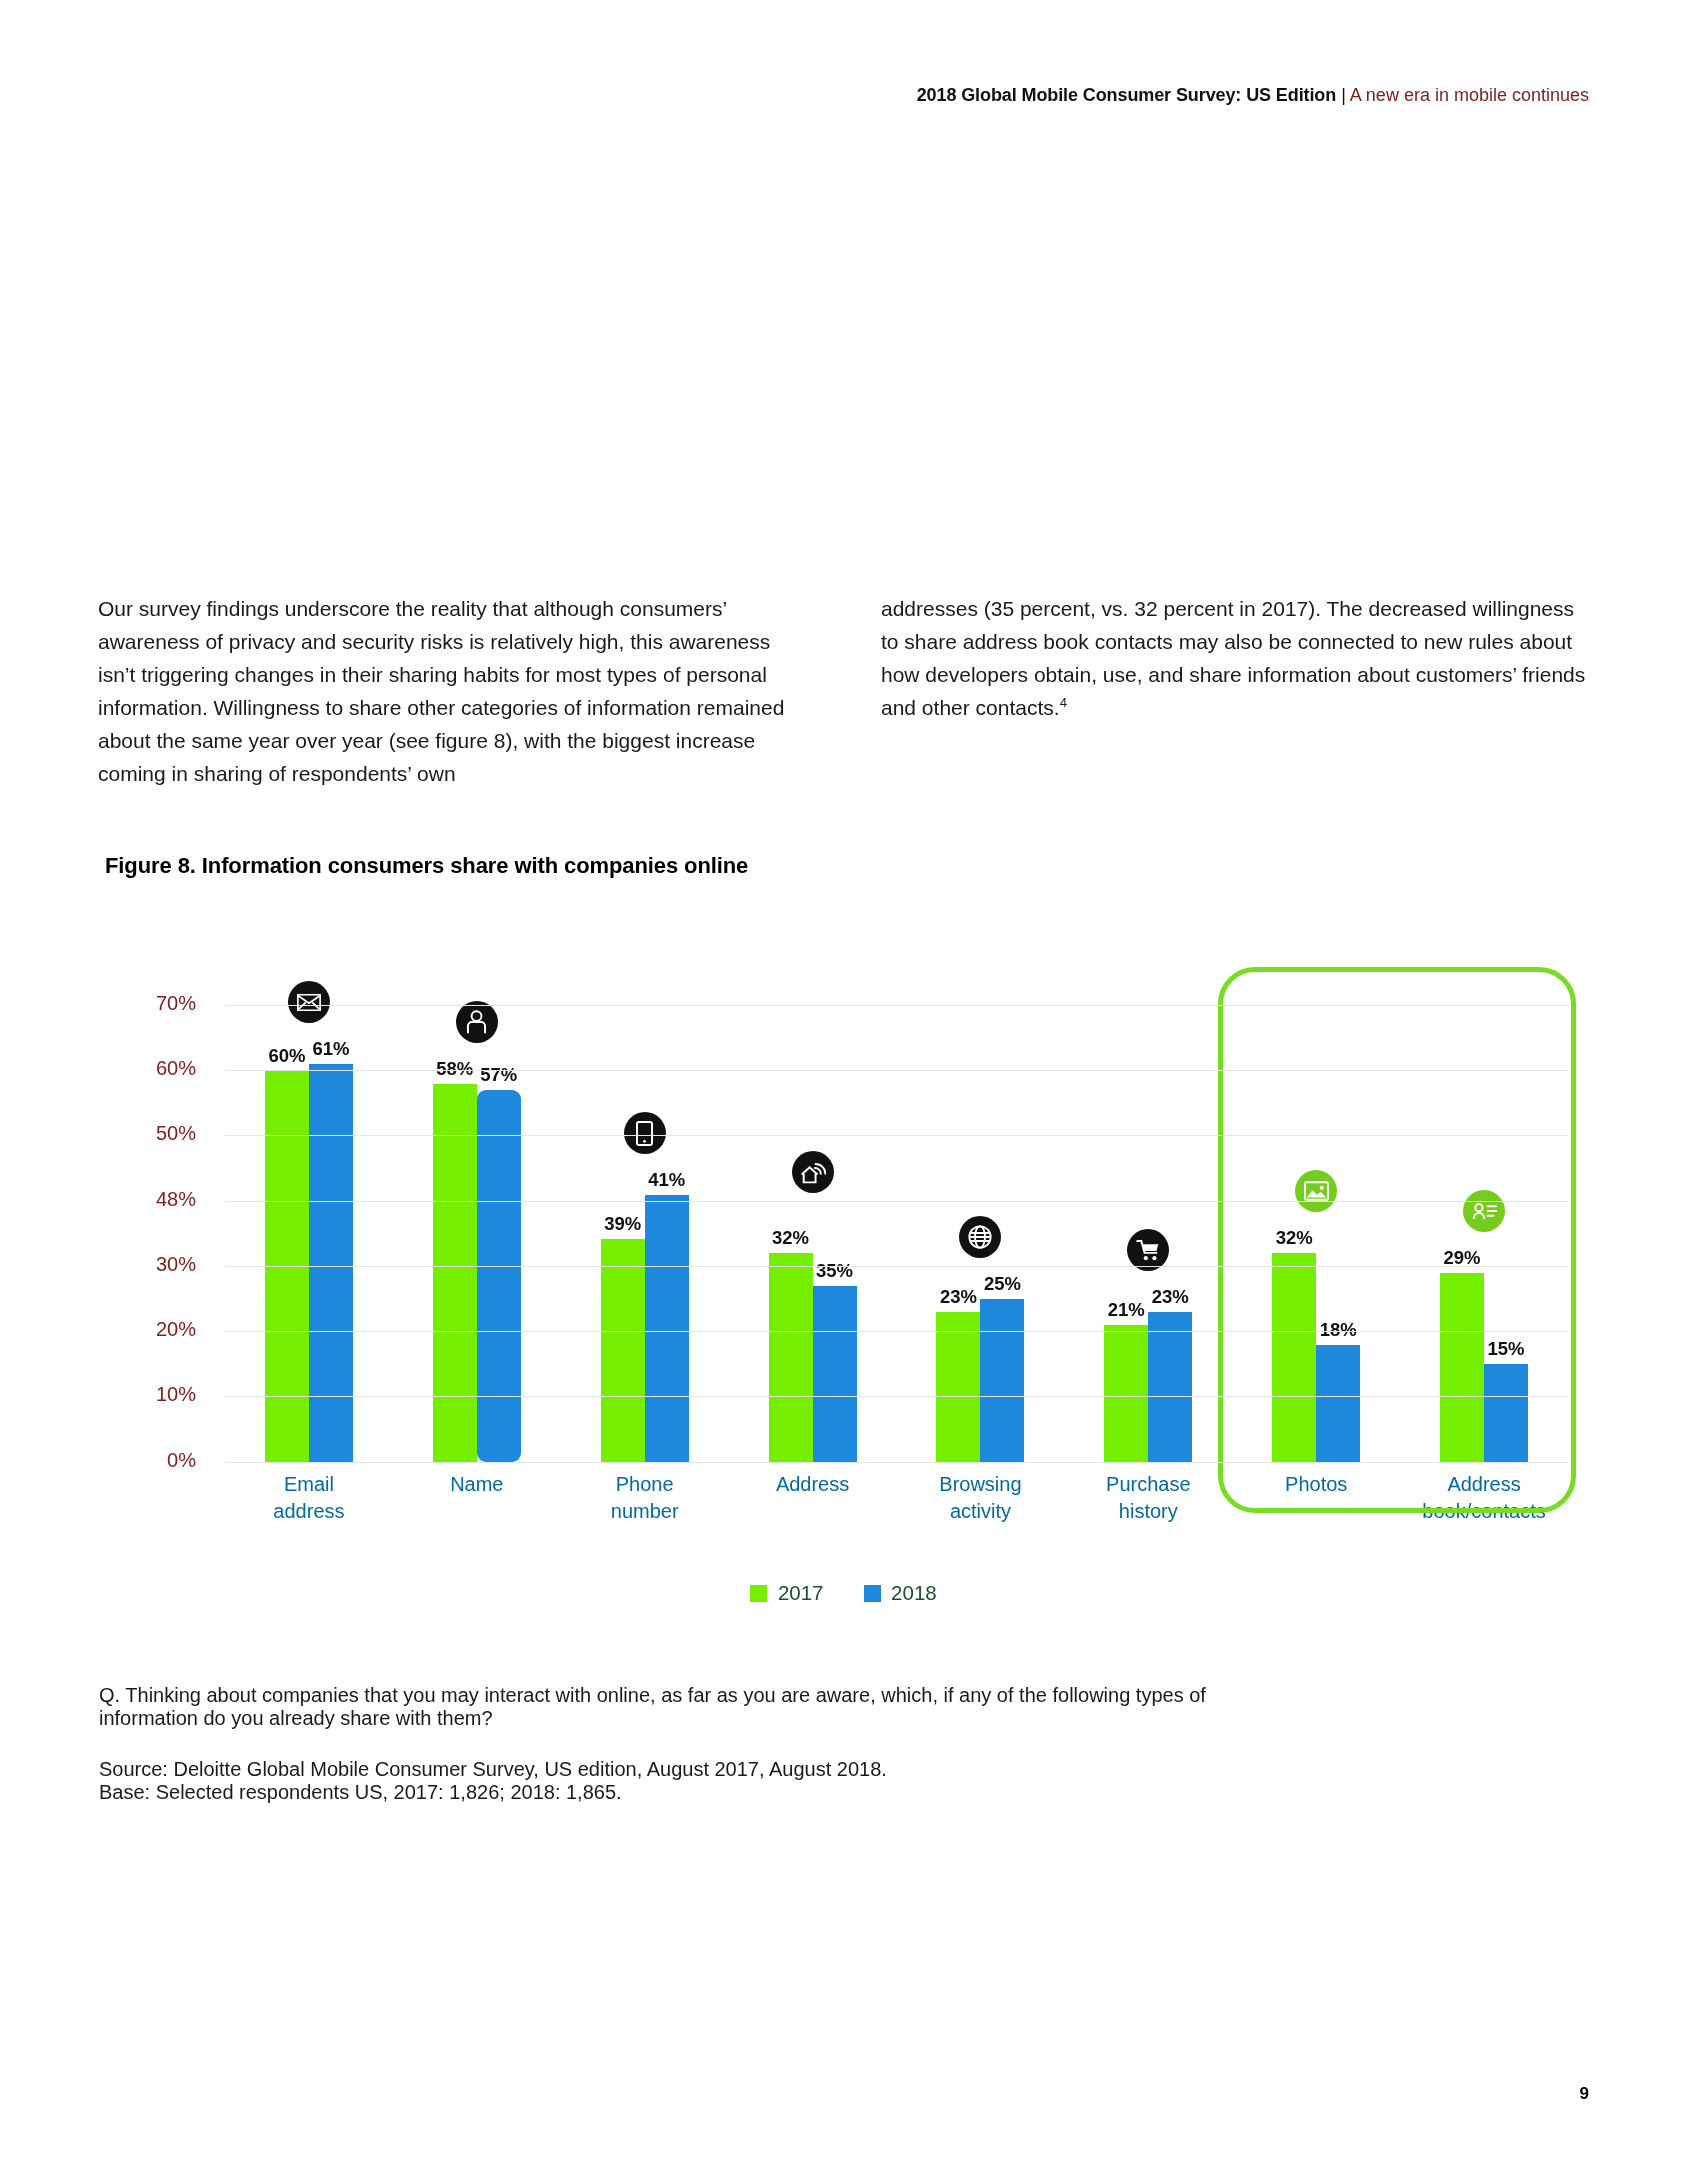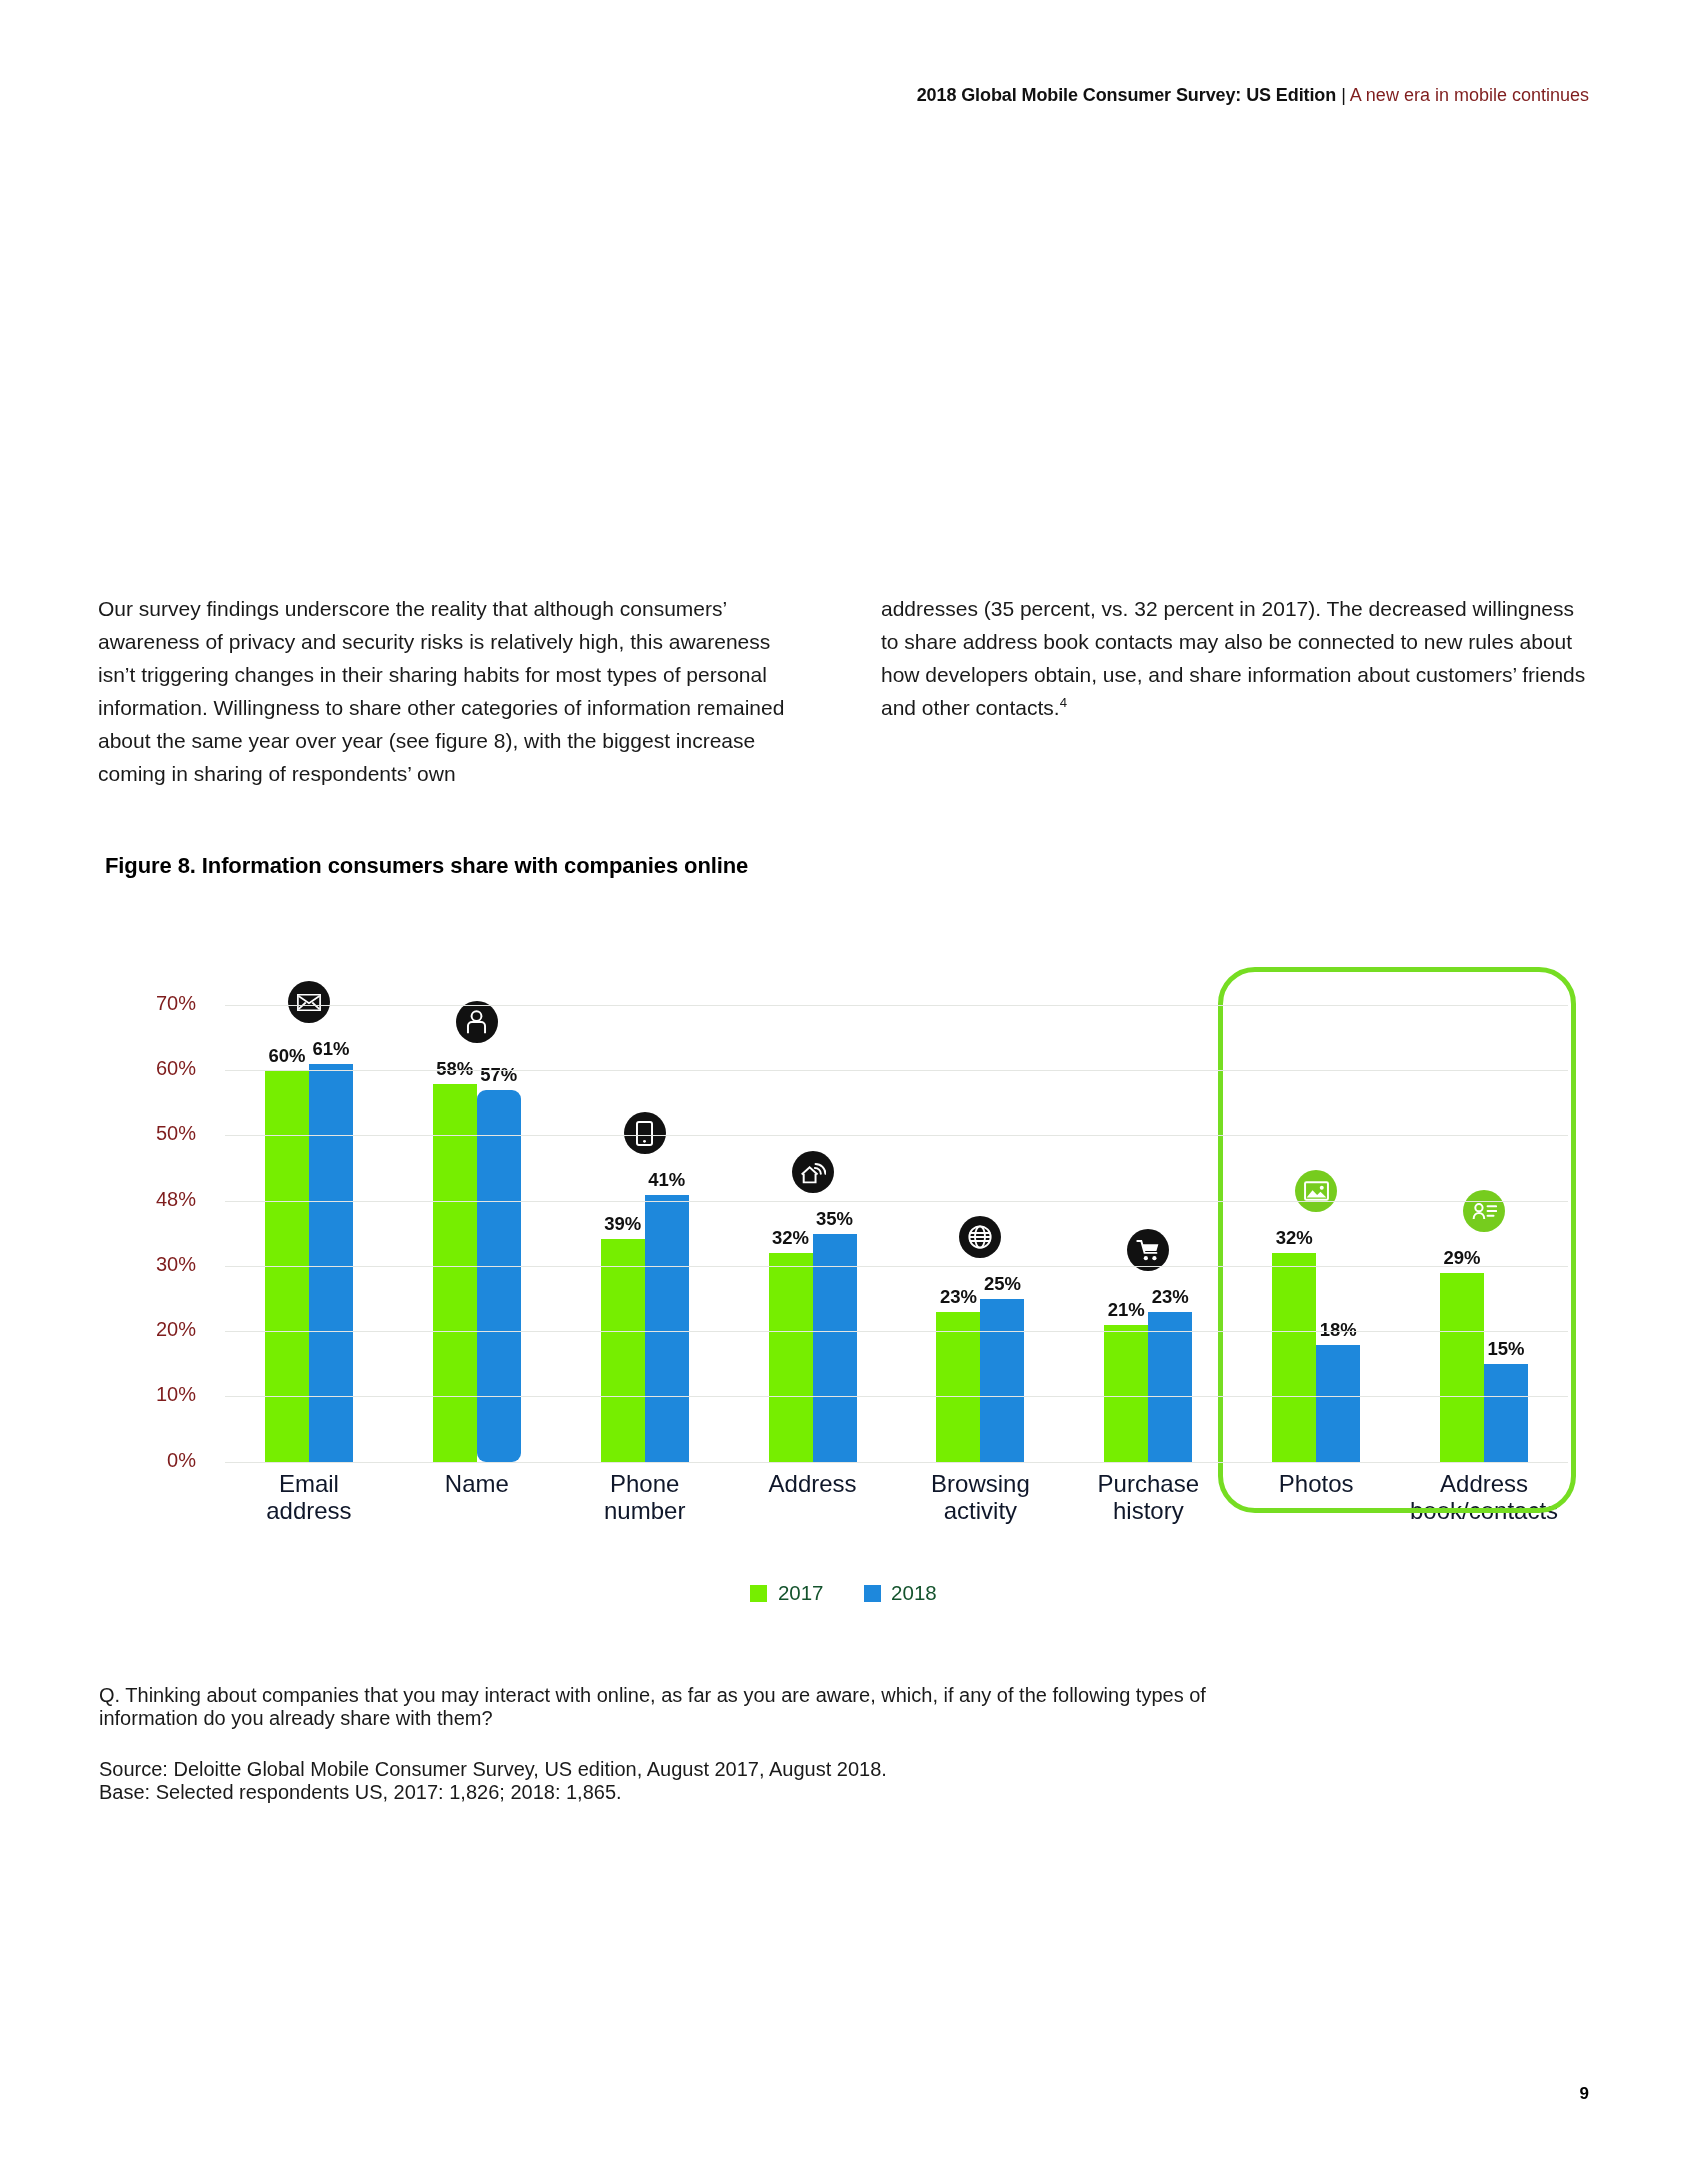--- a/index.html
+++ b/index.html
@@ -97,21 +97,21 @@
     width:42px;height:42px;border-radius:50%;
     background:#111111;
     display:flex;align-items:center;justify-content:center;
   }
   .icon-badge.green{background:#76cc1e;}
   .icon-badge svg{display:block;}
   .xlabel{
     position:absolute;top:100%;left:0;right:0;
     margin-top:9.3px;
     text-align:center;
-    font-size:24px;line-height:26.5px;color:#0f172a;
+    font-size:20px;line-height:26.5px;color:#0369a1;
     white-space:pre-line;
   }
 
   
   .highlight{
     position:absolute;
     border:5.3px solid #76dd22;
     border-radius:37px;
     pointer-events:none;
   }
@@ -222,21 +222,21 @@
                 <path d="M4 22 L16 11 L28 22" fill="none" stroke="#ffffff" stroke-width="3"></path>
                 <path d="M7 21 V34 H25 V21" fill="none" stroke="#ffffff" stroke-width="3"></path>
                 <path d="M24 12 a9 9 0 0 1 9 9" fill="none" stroke="#ffffff" stroke-width="3" stroke-linecap="round"></path>
                 <path d="M25 6 a15 15 0 0 1 15 15" fill="none" stroke="#ffffff" stroke-width="3" stroke-linecap="round"></path>
               </svg>
             </div>
             <div class="bars">
               <div class="bar g" style="height: 209px;">
                 <span class="val">32%</span>
               </div>
-              <div class="bar b" style="height: 228px;">
+              <div class="bar b" style="height: 176px;">
                 <span class="val">35%</span>
               </div>
             </div>
             <div class="xlabel">Address</div>
           </div>
           <div class="group">
             <div class="icon-badge" style="bottom: 204px;">
               <svg width="24" height="24" viewBox="0 0 36 36">
                 <circle cx="18" cy="18" r="16" fill="none" stroke="#ffffff" stroke-width="2.8"></circle>
                 <ellipse cx="18" cy="18" rx="7.5" ry="16" fill="none" stroke="#ffffff" stroke-width="2.8"></ellipse>

